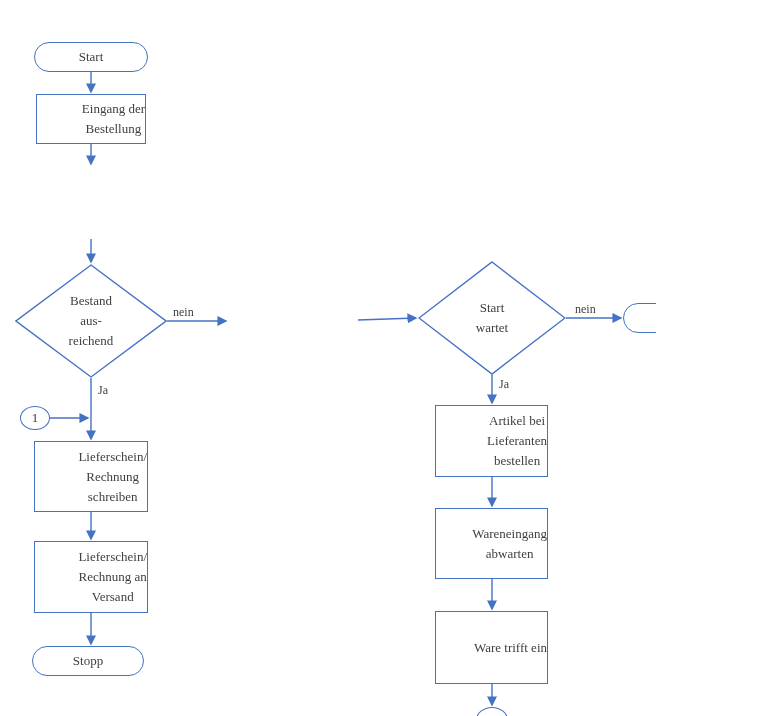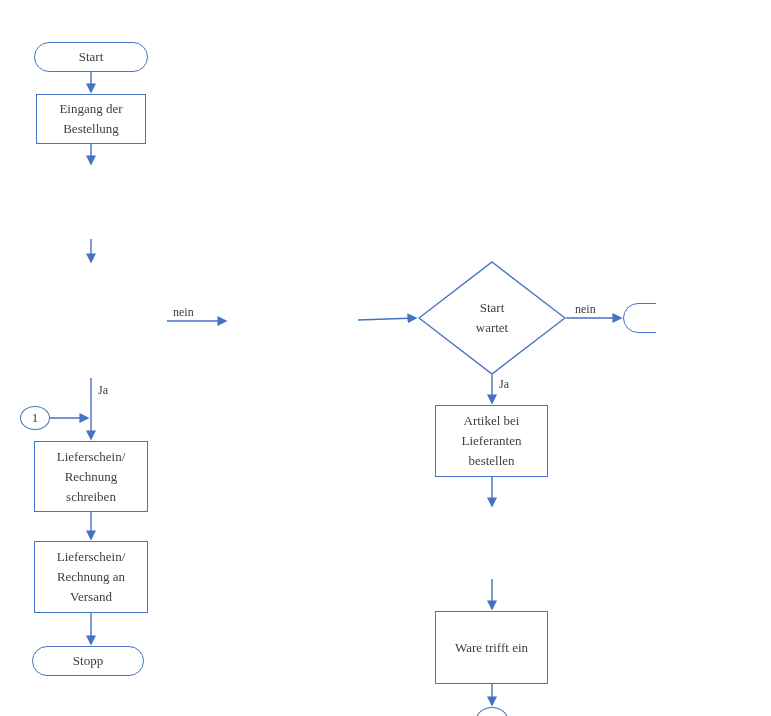--- a/index.html
+++ b/index.html
@@ -9,21 +9,21 @@
     font-family:Liberation Serif, serif;overflow:hidden;margin-top:28px;
   }
   .edges{position:absolute;left:0;top:0;width:771px;height:716px;}
   .edge{stroke:var(--line);stroke-width:1.4;fill:none;}
   .arrowhead{fill:var(--line);stroke:none;}
   .node{
     position:absolute;display:flex;align-items:center;justify-content:center;
     box-sizing:border-box;font-size:13px;line-height:20px;color:var(--text);
     text-align:center;background:#fff;
   }
-  .rect{border:1.4px solid var(--line);}
+  .rect{border:1.4px solid var(--line);justify-content:flex-end;}
   .terminator{border:1.4px solid var(--line);border-radius:15px;}
   .connector-circle{border:1.4px solid var(--line);border-radius:50%;background:#fff;}
   .diamond{background:transparent;}
   .diamond-shape{position:absolute;left:0;top:0;width:100%;height:100%;}
   .diamond-shape polygon{fill:#fff;stroke:var(--line);stroke-width:1.4;}
   .label{white-space:pre-line;position:relative;z-index:1;}
   .edge-label{
     position:absolute;font-size:12px;color:var(--text);line-height:15px;
     background:var(--bg);padding:0 1px;
   }
@@ -58,40 +58,52 @@
   <div class="node terminator" style="left:34px;top:14px;width:114px;height:30px">
     <div class="label">Start</div>
   </div>
 
   <div class="node rect" style="left:36px;top:66px;width:110px;height:50px">
     <div class="label">Eingang der
 Bestellung</div>
   </div>
 
 
+  <div class="node diamond" style="left:15px;top:236px;width:152px;height:114px">
+    <svg class="diamond-shape" viewBox="0 0 152 114" preserveAspectRatio="none">
+        <polygon points="76,1 151,57 76,113 1,57"></polygon>
+      </svg>
+    <div class="label">Bestand
+aus-
+reichend</div>
+  </div>
 
 
   <div class="node diamond" style="left:418px;top:233px;width:148px;height:114px">
     <svg class="diamond-shape" viewBox="0 0 148 114" preserveAspectRatio="none">
         <polygon points="74,1 147,57 74,113 1,57"></polygon>
       </svg>
     <div class="label">Start
 wartet</div>
   </div>
 
   <div class="node terminator" style="left:623px;top:275px;width:114px;height:30px">
     <div class="label">Stopp</div>
   </div>
 
   <div class="node rect" style="left:435px;top:377px;width:113px;height:72px">
     <div class="label">Artikel bei
 Lieferanten
 bestellen</div>
   </div>
 
+  <div class="node rect" style="left:435px;top:480px;width:113px;height:71px">
+    <div class="label">Wareneingang
+abwarten</div>
+  </div>
 
   <div class="node rect" style="left:435px;top:583px;width:113px;height:73px">
     <div class="label">Ware trifft ein</div>
   </div>
 
   <div class="node connector-circle" style="left:476px;top:679px;width:32px;height:26px">
     <div class="label">1</div>
   </div>
 
   <div class="node connector-circle" style="left:20px;top:378px;width:30px;height:24px">

